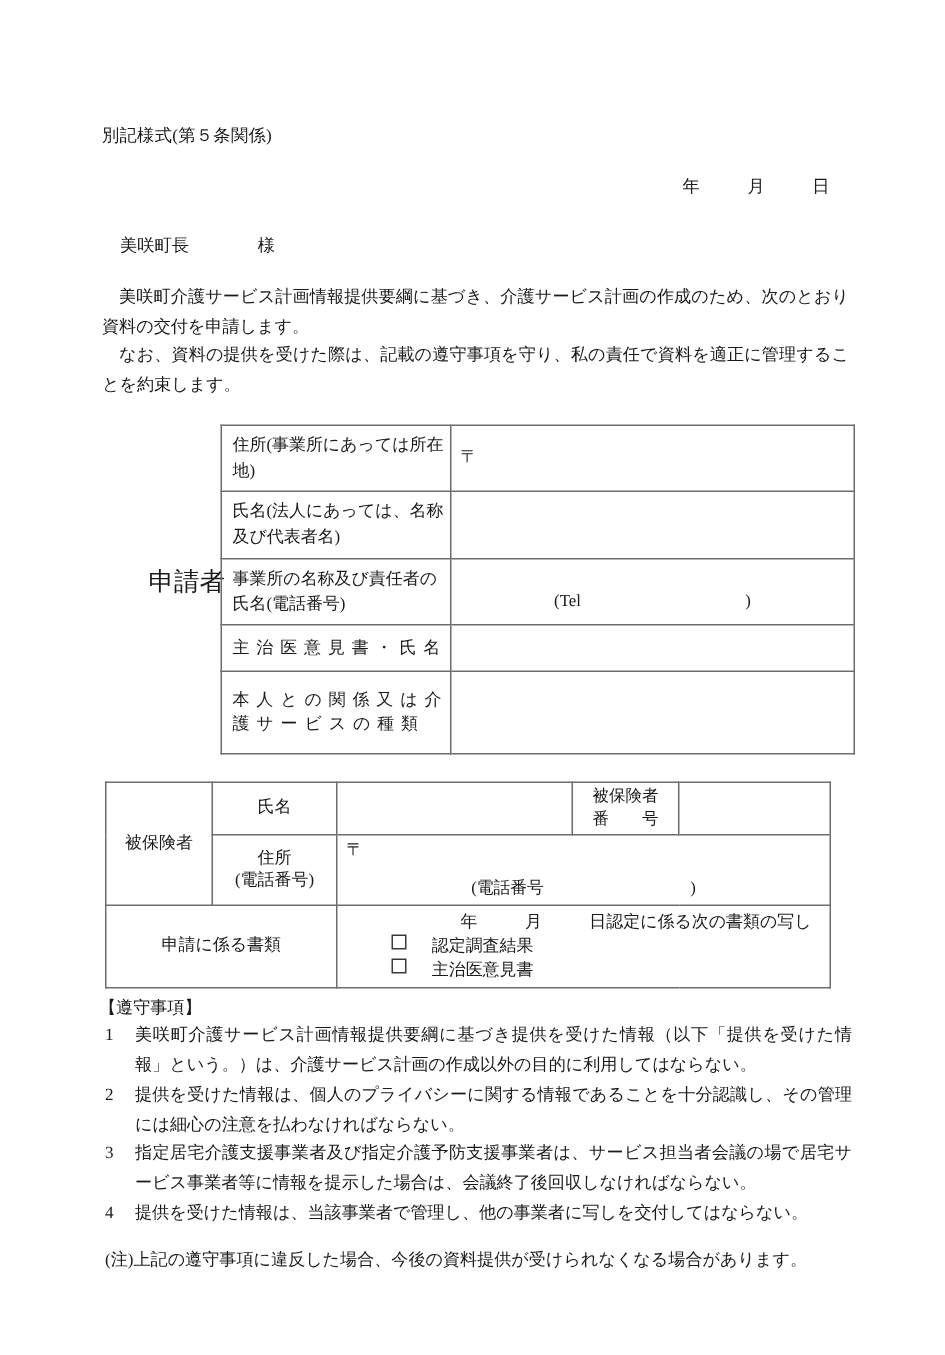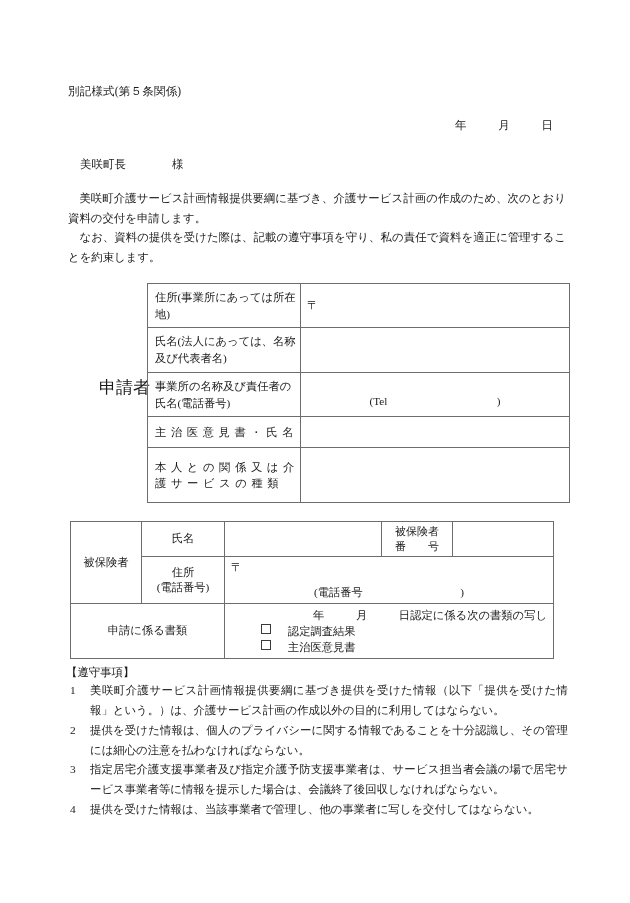--- a/index.html
+++ b/index.html
@@ -168,21 +168,20 @@
 
   .docs-cell {
     text-align: left !important;
     padding: 3px 0 3px 10px !important;
     line-height: 1.42;
   }
   .docs-date {
     display: block;
     padding-left: 72px;
     white-space: nowrap;
-    text-align: center;
   }
   .docs-date .g1 { display: inline-block; width: 26px; }
   .docs-date .g2 { display: inline-block; width: 26px; }
   .chk-row {
     display: block;
     padding-left: 26px;
     white-space: nowrap;
   }
   .chk-box {
     display: inline-block;
@@ -359,14 +358,15 @@
     <div class="c-item">
       <div class="c-num">3</div>
       <div class="c-text">指定居宅介護支援事業者及び指定介護予防支援事業者は、サービス担当者会議の場で居宅サービス事業者等に情報を提示した場合は、会議終了後回収しなければならない。</div>
     </div>
     <div class="c-item">
       <div class="c-num">4</div>
       <div class="c-text">提供を受けた情報は、当該事業者で管理し、他の事業者に写しを交付してはならない。</div>
     </div>
   </div>
 
+  <div class="note">(注)上記の遵守事項に違反した場合、今後の資料提供が受けられなくなる場合があります。</div>
 
 </div>
 
 </body></html>

